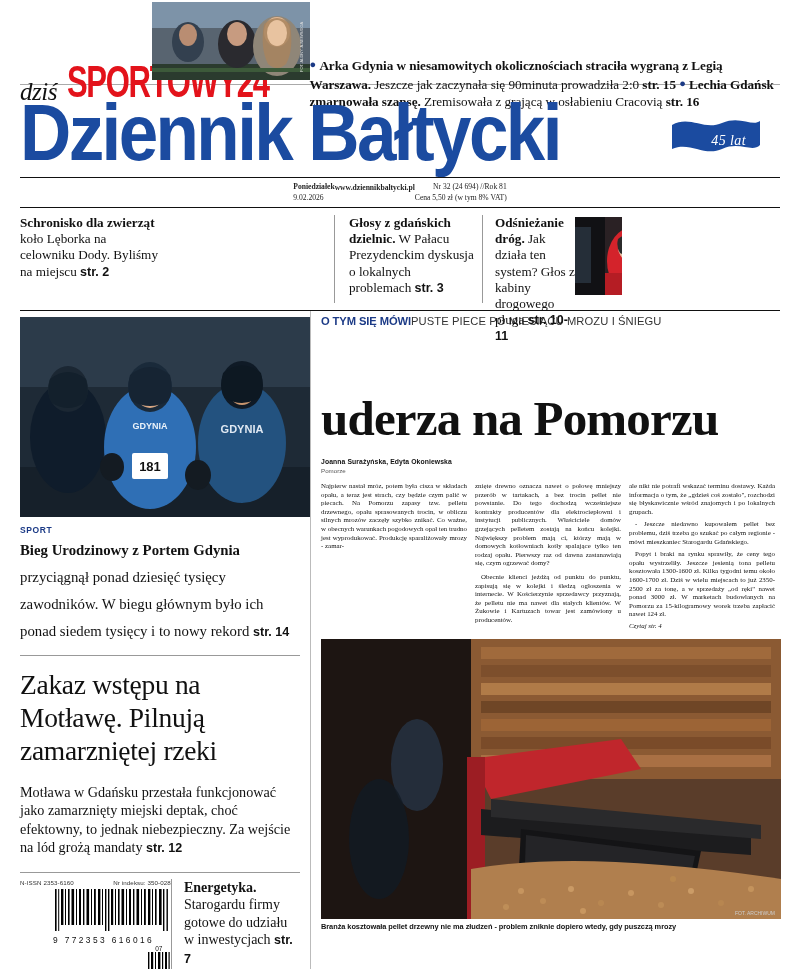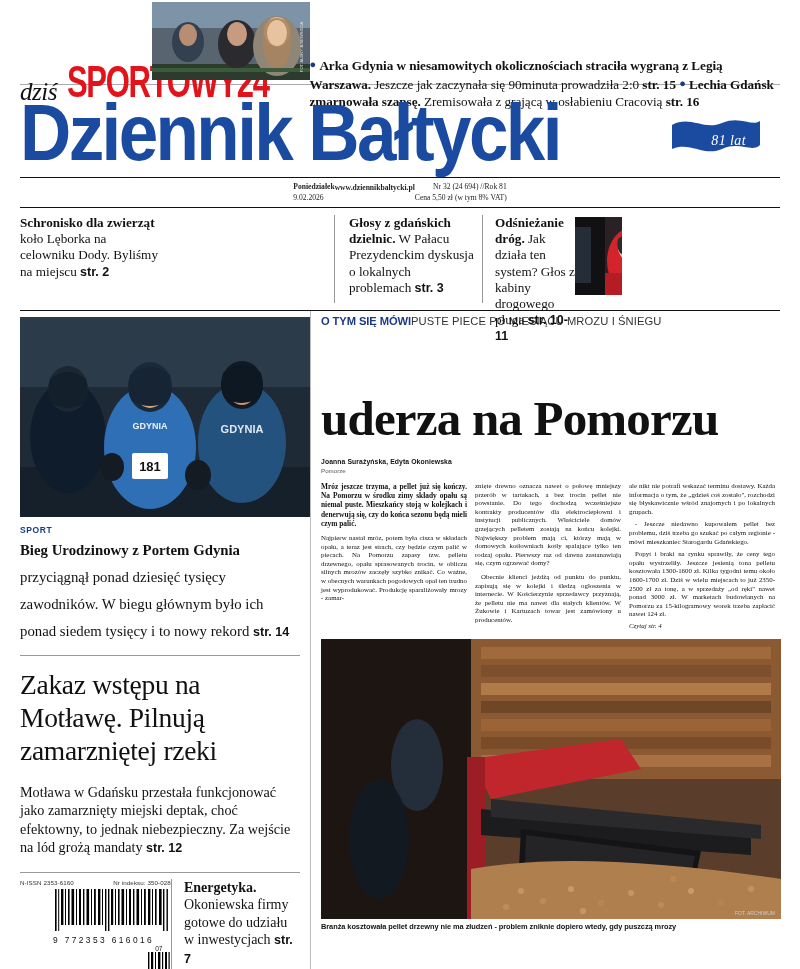--- a/index.html
+++ b/index.html
@@ -201,21 +201,21 @@
       <b>Lechia Gdańsk zmarnowała szansę.</b><span> Zremisowała z grającą w osłabieniu Cracovią </span><b>str. 16</b>
     </div>
   </div>
   <div class="strip-rule"></div>
 
   <div class="masthead">
     <div class="masthead-title">Dziennik Bałtycki</div>
     <svg class="flag" viewBox="0 0 92 42">
       <path d="M2 10 C 20 0, 34 16, 52 8 C 70 0, 82 12, 90 6 L 90 30 C 82 38, 70 26, 52 34 C 34 42, 20 26, 2 34 Z" fill="#1b4ba0"></path>
     </svg>
-    <div class="flag-label">81 lat</div>
+    <div class="flag-label">45 lat</div>
   </div>
   <div class="masthead-rule"></div>
 
   <div class="infobar">
     <div class="left">
       <b>Poniedziałek</b><br>
       <span>9.02.2026</span>
     </div>
     <div class="center">www.dziennikbaltycki.pl</div>
     <div class="right">
@@ -368,42 +368,41 @@
                     <rect x="11" y="0" width="2.4" height="34"></rect>
                   <rect x="15" y="0" width="1.2" height="34"></rect>
                     <rect x="18" y="0" width="2" height="34"></rect>
                   <rect x="21.5" y="0" width="1.2" height="34"></rect>
                 </g>
               </svg>
             </div>
           </div>
         </div>
         <div class="energy">
-          <p><b>Energetyka.</b><span> Okoniewska firmy gotowe do udziału w inwestycjach </span><span class="pg">str. 7</span></p>
+          <p><b>Energetyka.</b><span> Starogardu firmy gotowe do udziału w inwestycjach </span><span class="pg">str. 7</span></p>
         </div>
       </div>
     </div>
 
     <div class="col-right">
       <div class="kicker">
         <span class="k1">O TYM SIĘ MÓWI</span><span class="k2">PUSTE PIECE PO MIESIĄCU MROZU I ŚNIEGU</span>
       </div>
       <h1 class="headline">
         <br>
         <span>uderza na Pomorzu</span>
       </h1>
 
       <div class="byline-area">
         <div class="byline">Joanna Surażyńska, Edyta Okoniewska</div>
         <div class="byline-sub">Pomorze</div>
       </div>
 
       <div class="article-cols">
         <div class="acol">
-          <p class="lead">Mróz jeszcze trzyma, a pellet już się kończy. Na Pomorzu w środku zimy składy opału są niemal puste. Mieszkańcy stoją w kolejkach i denerwują się, czy do końca sezonu będą mieli czym palić.</p>
           <p style="text-indent:0;">Najpierw nastał mróz, potem była cisza w składach opału, a teraz jest strach, czy będzie czym palić w piecach. Na Pomorzu zapasy tzw. pelletu drzewnego, opału sprasowanych trocin, w obliczu silnych mrozów zaczęły szybko znikać. Co ważne, w obecnych warunkach pogodowych opał ten trudno jest wyprodukować. Produkcję sparaliżowały mrozy - zamar-</p>
         </div>
         <div class="acol">
           <p style="text-indent:0;">znięte drewno oznacza nawet o połowę mniejszy przerób w tartakach, a bez trocin pellet nie powstanie. Do tego dochodzą wcześniejsze kontrakty producentów dla elektrociepłowni i instytucji publicznych. Właściciele domów grzejących pelletem zostają na końcu kolejki. Największy problem mają ci, którzy mają w domowych kotłowniach kotły spalające tylko ten rodzaj opału. Pierwszy raz od dawna zastanawiają się, czym ogrzewać domy?</p>
           <p style="margin-top:5px;">Obecnie klienci jeżdżą od punktu do punktu, zapisują się w kolejki i śledzą ogłoszenia w internecie. W Kościerzynie sprzedawcy przyznają, że pelletu nie ma nawet dla stałych klientów. W Żukowie i Kartuzach towar jest zamówiony u producentów.</p>
         </div>
         <div class="acol">
           <p style="text-indent:0;">ale nikt nie potrafi wskazać terminu dostawy. Każda informacja o tym, że „gdzieś coś zostało", rozchodzi się błyskawicznie wśród znajomych i po lokalnych grupach.</p>
           <p style="margin-top:4px;">- Jeszcze niedawno kupowałem pellet bez problemu, dziś trzeba go szukać po całym regionie - mówi mieszkaniec Starogardu Gdańskiego.</p>
           <p style="margin-top:4px;">Popyt i braki na rynku sprawiły, że ceny tego opału wystrzeliły. Jeszcze jesienią tona pelletu kosztowała 1300-1600 zł. Kilka tygodni temu około 1600-1700 zł. Dziś w wielu miejscach to już 2350-2500 zł za tonę, a w sprzedaży „od ręki" nawet ponad 3000 zł. W marketach budowlanych na Pomorzu za 15-kilogramowy worek trzeba zapłacić nawet 124 zł.</p>

